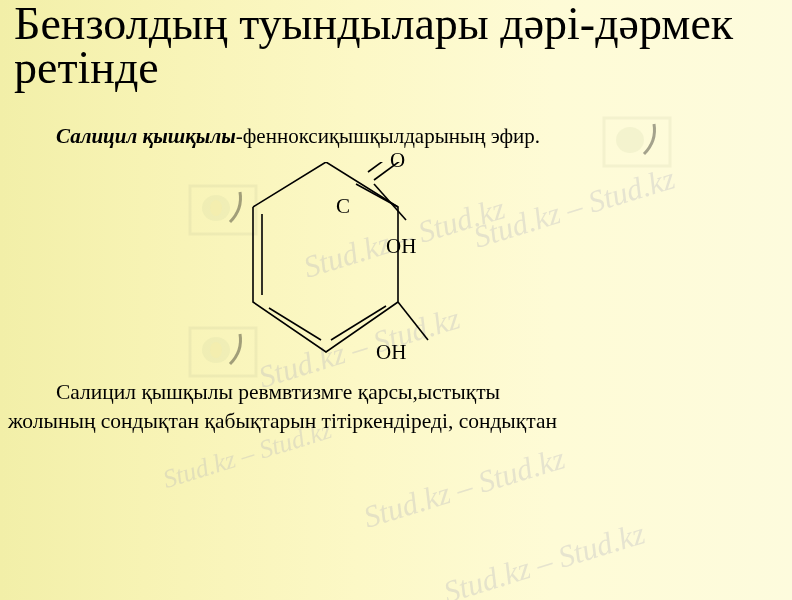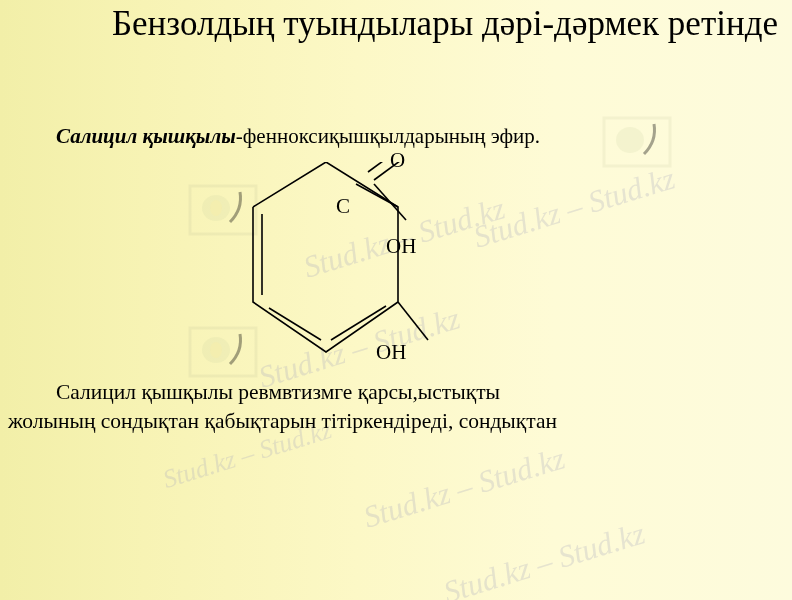--- a/index.html
+++ b/index.html
@@ -37,22 +37,22 @@
     width: 74px;
     height: 62px;
     pointer-events: none;
     opacity: 0.35;
   }
   .title {
     position: absolute;
     left: 14px;
     top: 2px;
     width: 764px;
-    text-align: right;
-    font-size: 35px;
+    text-align: left;
+    font-size: 46px;
     line-height: 44px;
     color: #000000;
   }
   .lead {
     position: absolute;
     left: 56px;
     top: 124px;
     width: 736px;
     font-size: 21px;
     color: #000;

